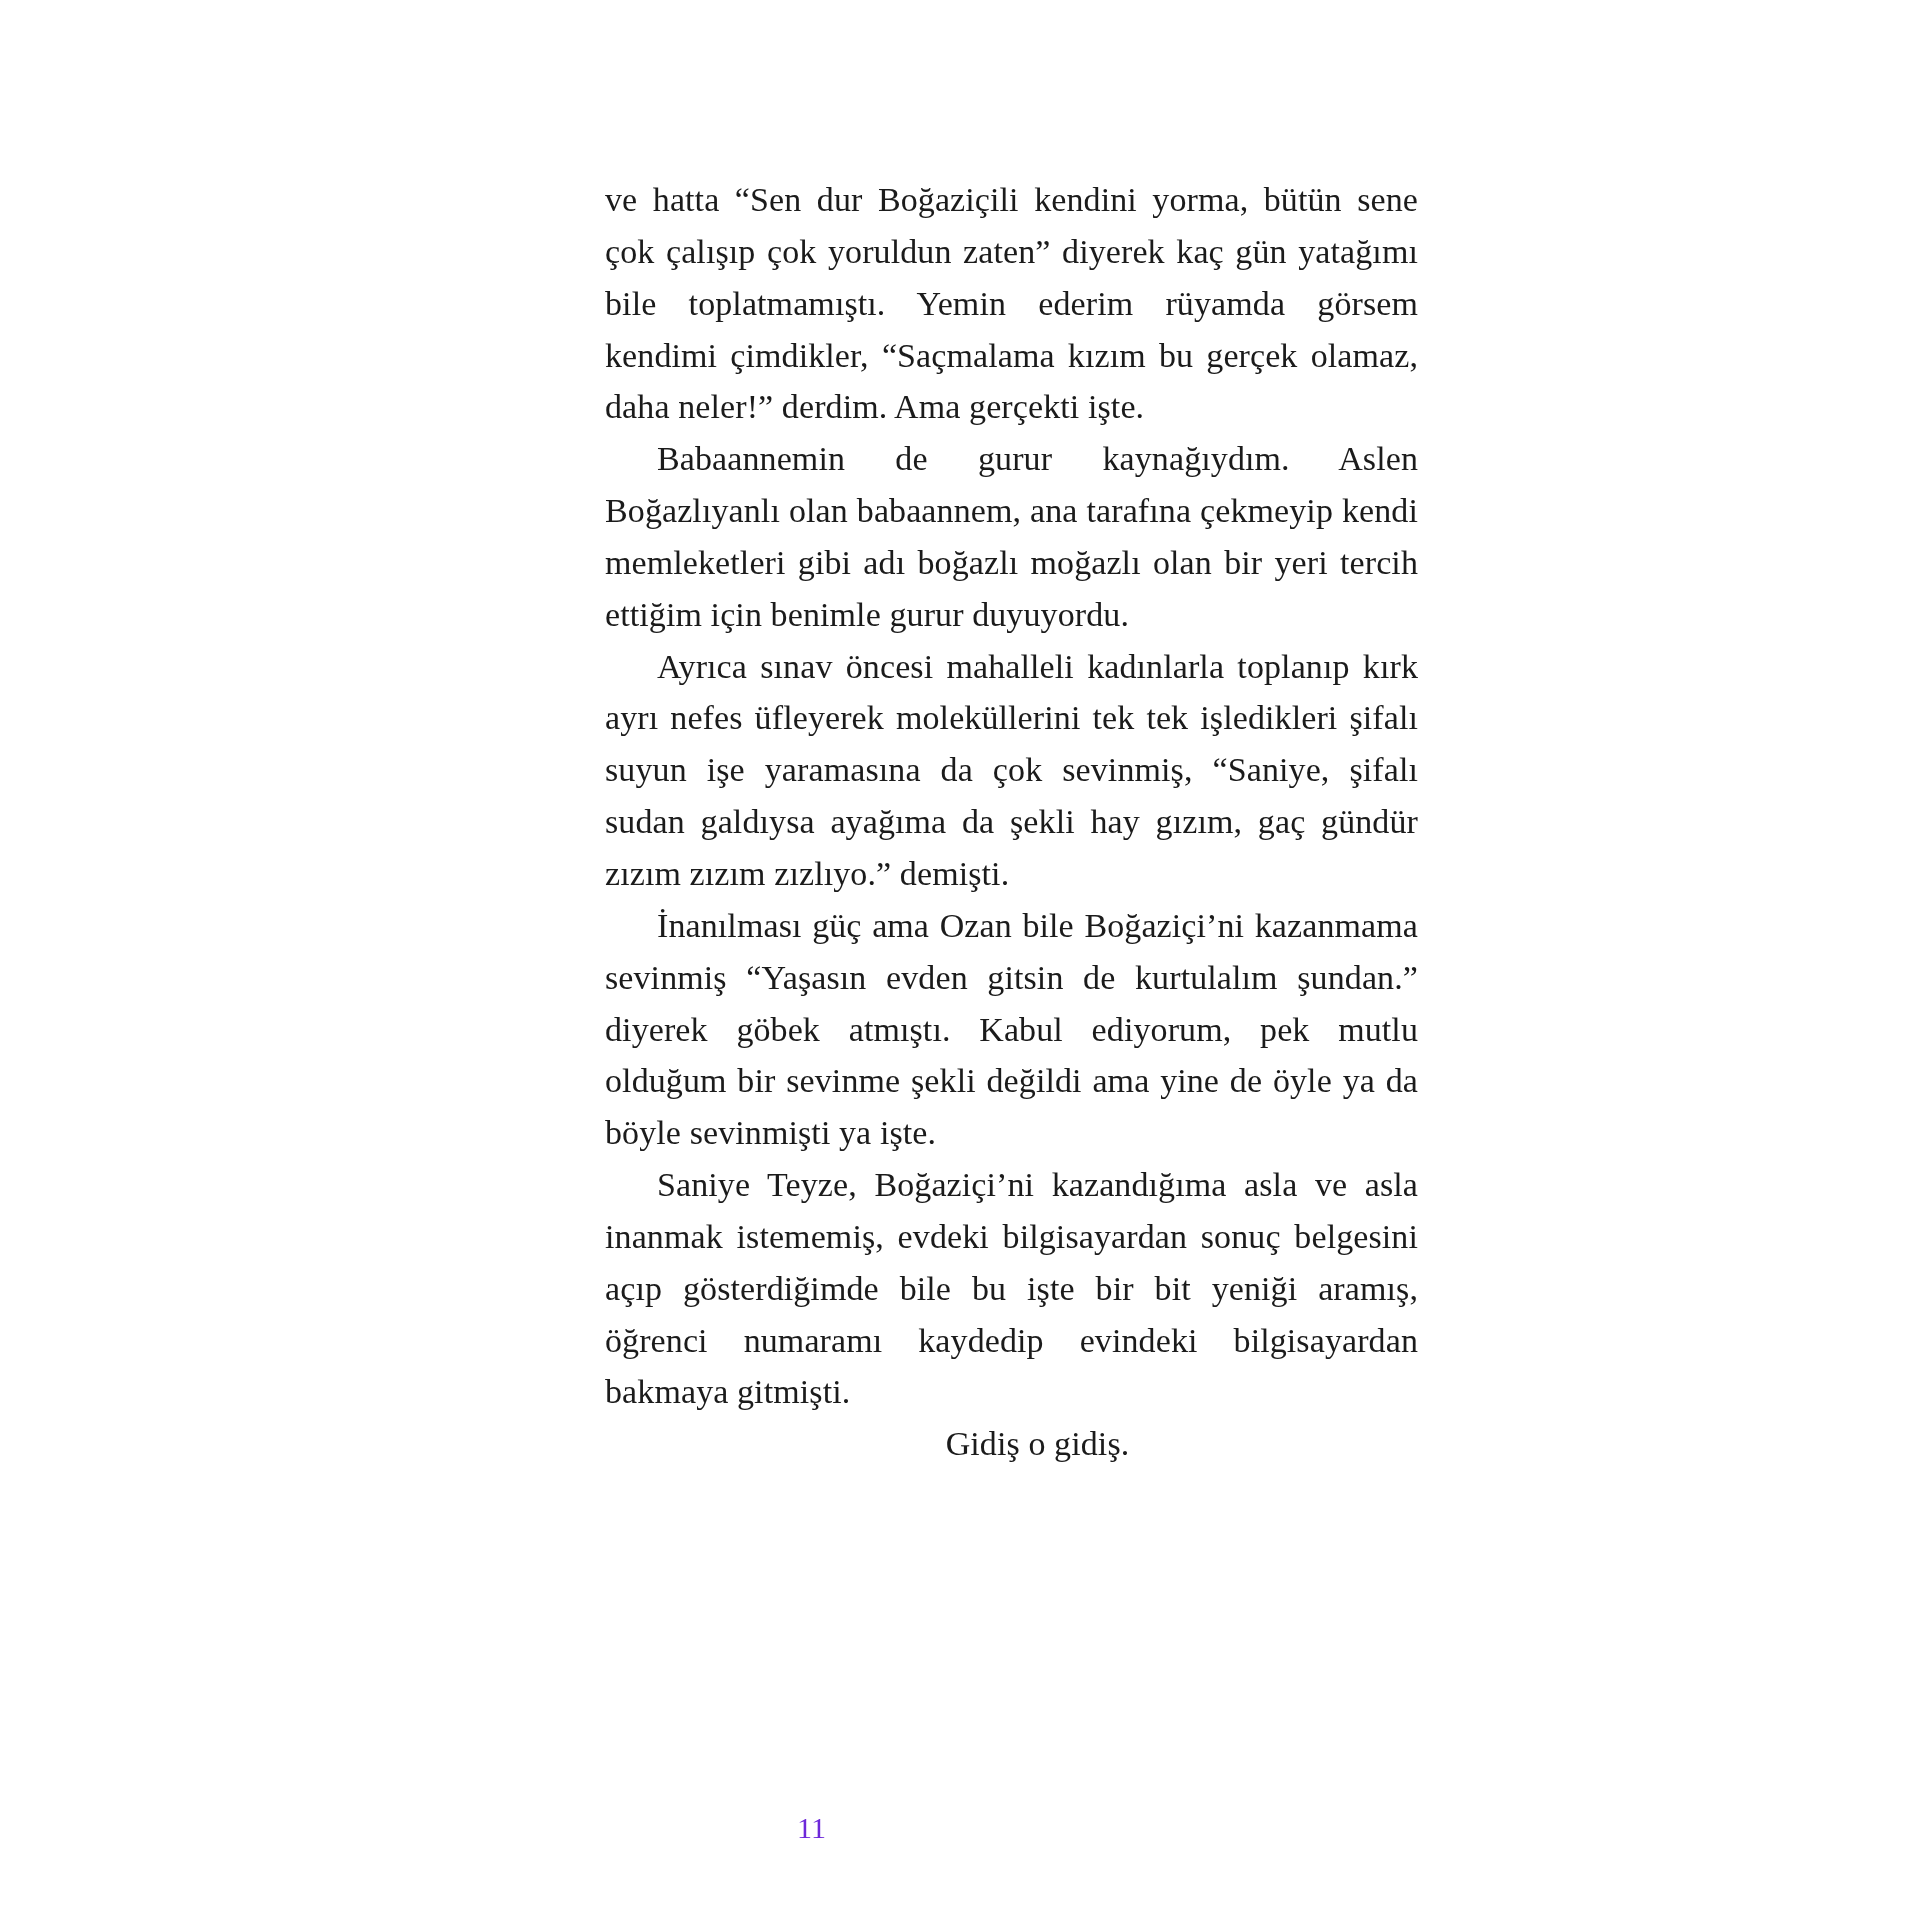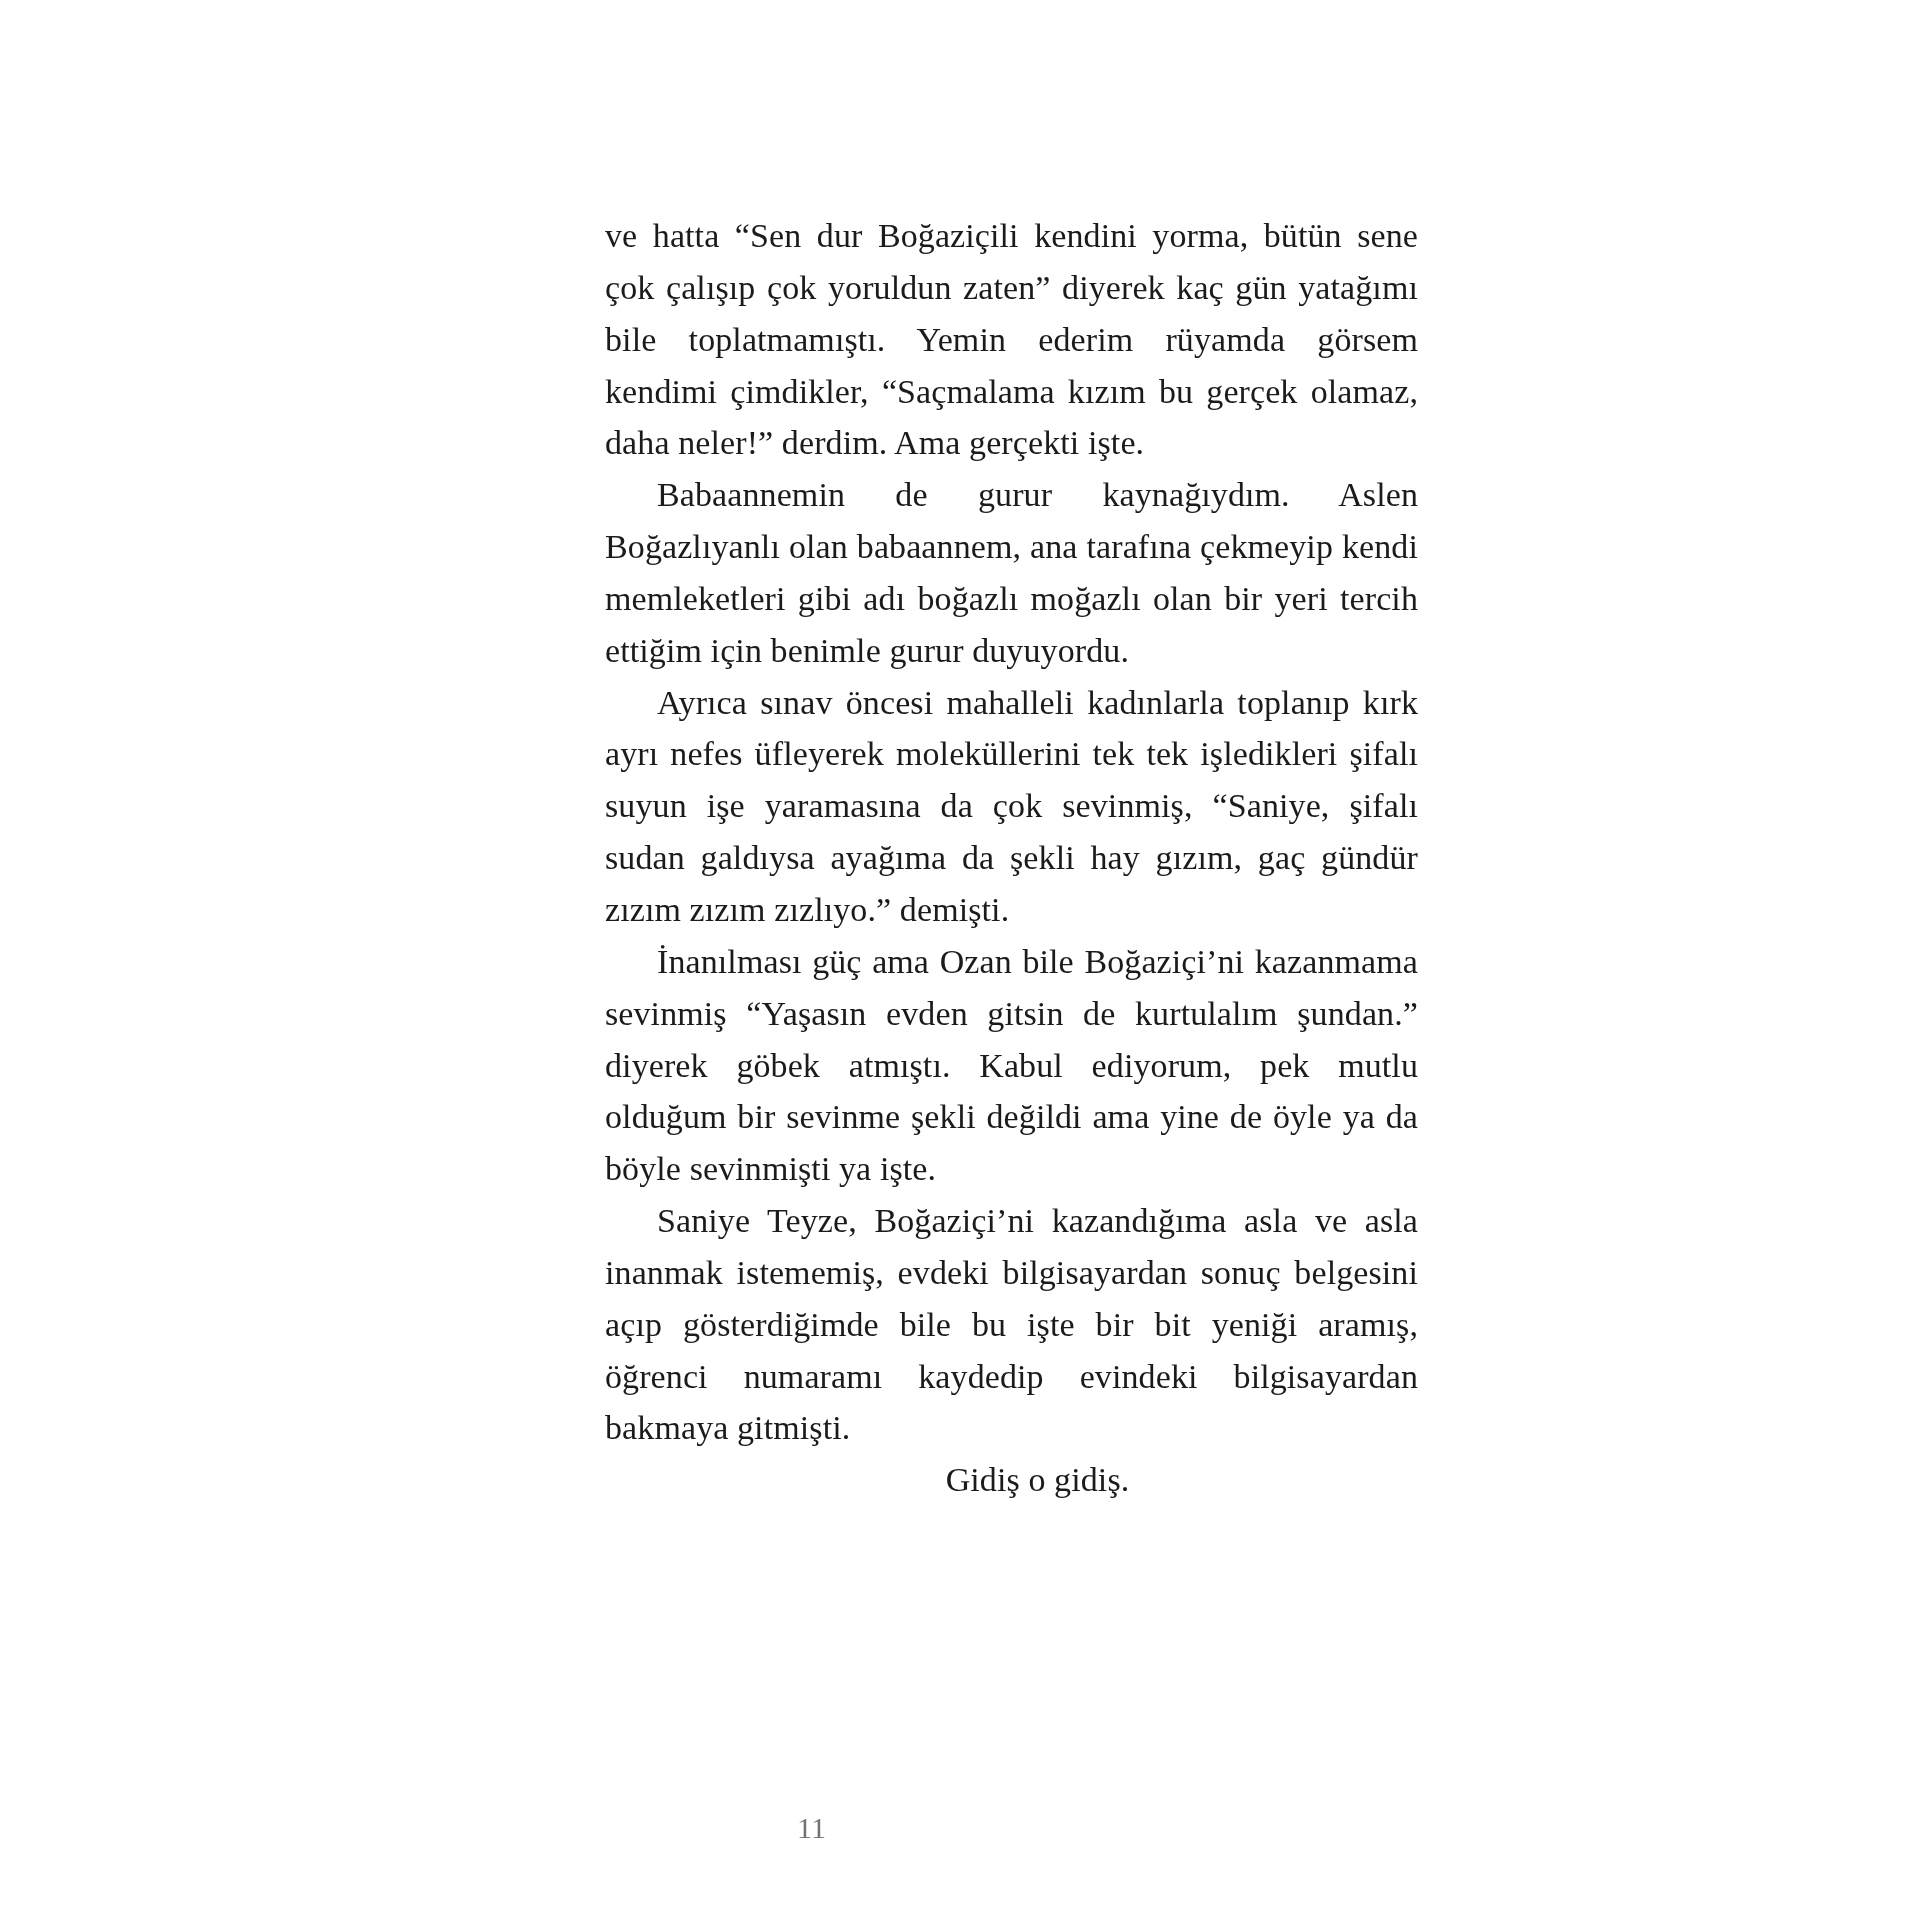--- a/index.html
+++ b/index.html
@@ -12,21 +12,20 @@
     width: 1931px;
     height: 1931px;
     background: #ffffff;
     overflow: hidden;
   }
   .text-column {
     position: absolute;
     left: 605px;
     top: 174px;
     width: 813px;
-    margin-top: 36px;
   }
   .para {
     margin: 0;
     font-family: "Liberation Serif", serif;
     font-size: 34px;
     line-height: 1.525;
     color: #1b1b1b;
     text-align: justify;
     text-indent: 0;
     hyphens: manual;
@@ -40,21 +39,21 @@
     text-align: center;
   }
   .page-number {
     position: absolute;
     left: 0;
     top: 1811px;
     width: 1623px;
     text-align: center;
     font-family: "Liberation Serif", serif;
     font-size: 30px;
-    color: #737373;
+    color: #6d28d9;
   }
 </style>
 </head>
 <body>
 
 <div class="page">
 
   <div class="text-column">
     <p class="para">ve hatta “Sen dur Boğaziçili kendini yorma, bütün sene çok çalışıp çok yoruldun zaten” diyerek kaç gün yatağımı bile toplatmamıştı. Yemin ederim rüyamda görsem kendimi çimdikler, “Saçmalama kızım bu gerçek olamaz, daha neler!” derdim. Ama gerçekti işte.</p>
     <p class="para">Babaannemin de gurur kaynağıydım. Aslen Boğazlıyanlı olan babaannem, ana tarafına çekmeyip kendi memleketleri gibi adı boğazlı moğazlı olan bir yeri tercih ettiğim için benimle gurur duyuyordu.</p>

